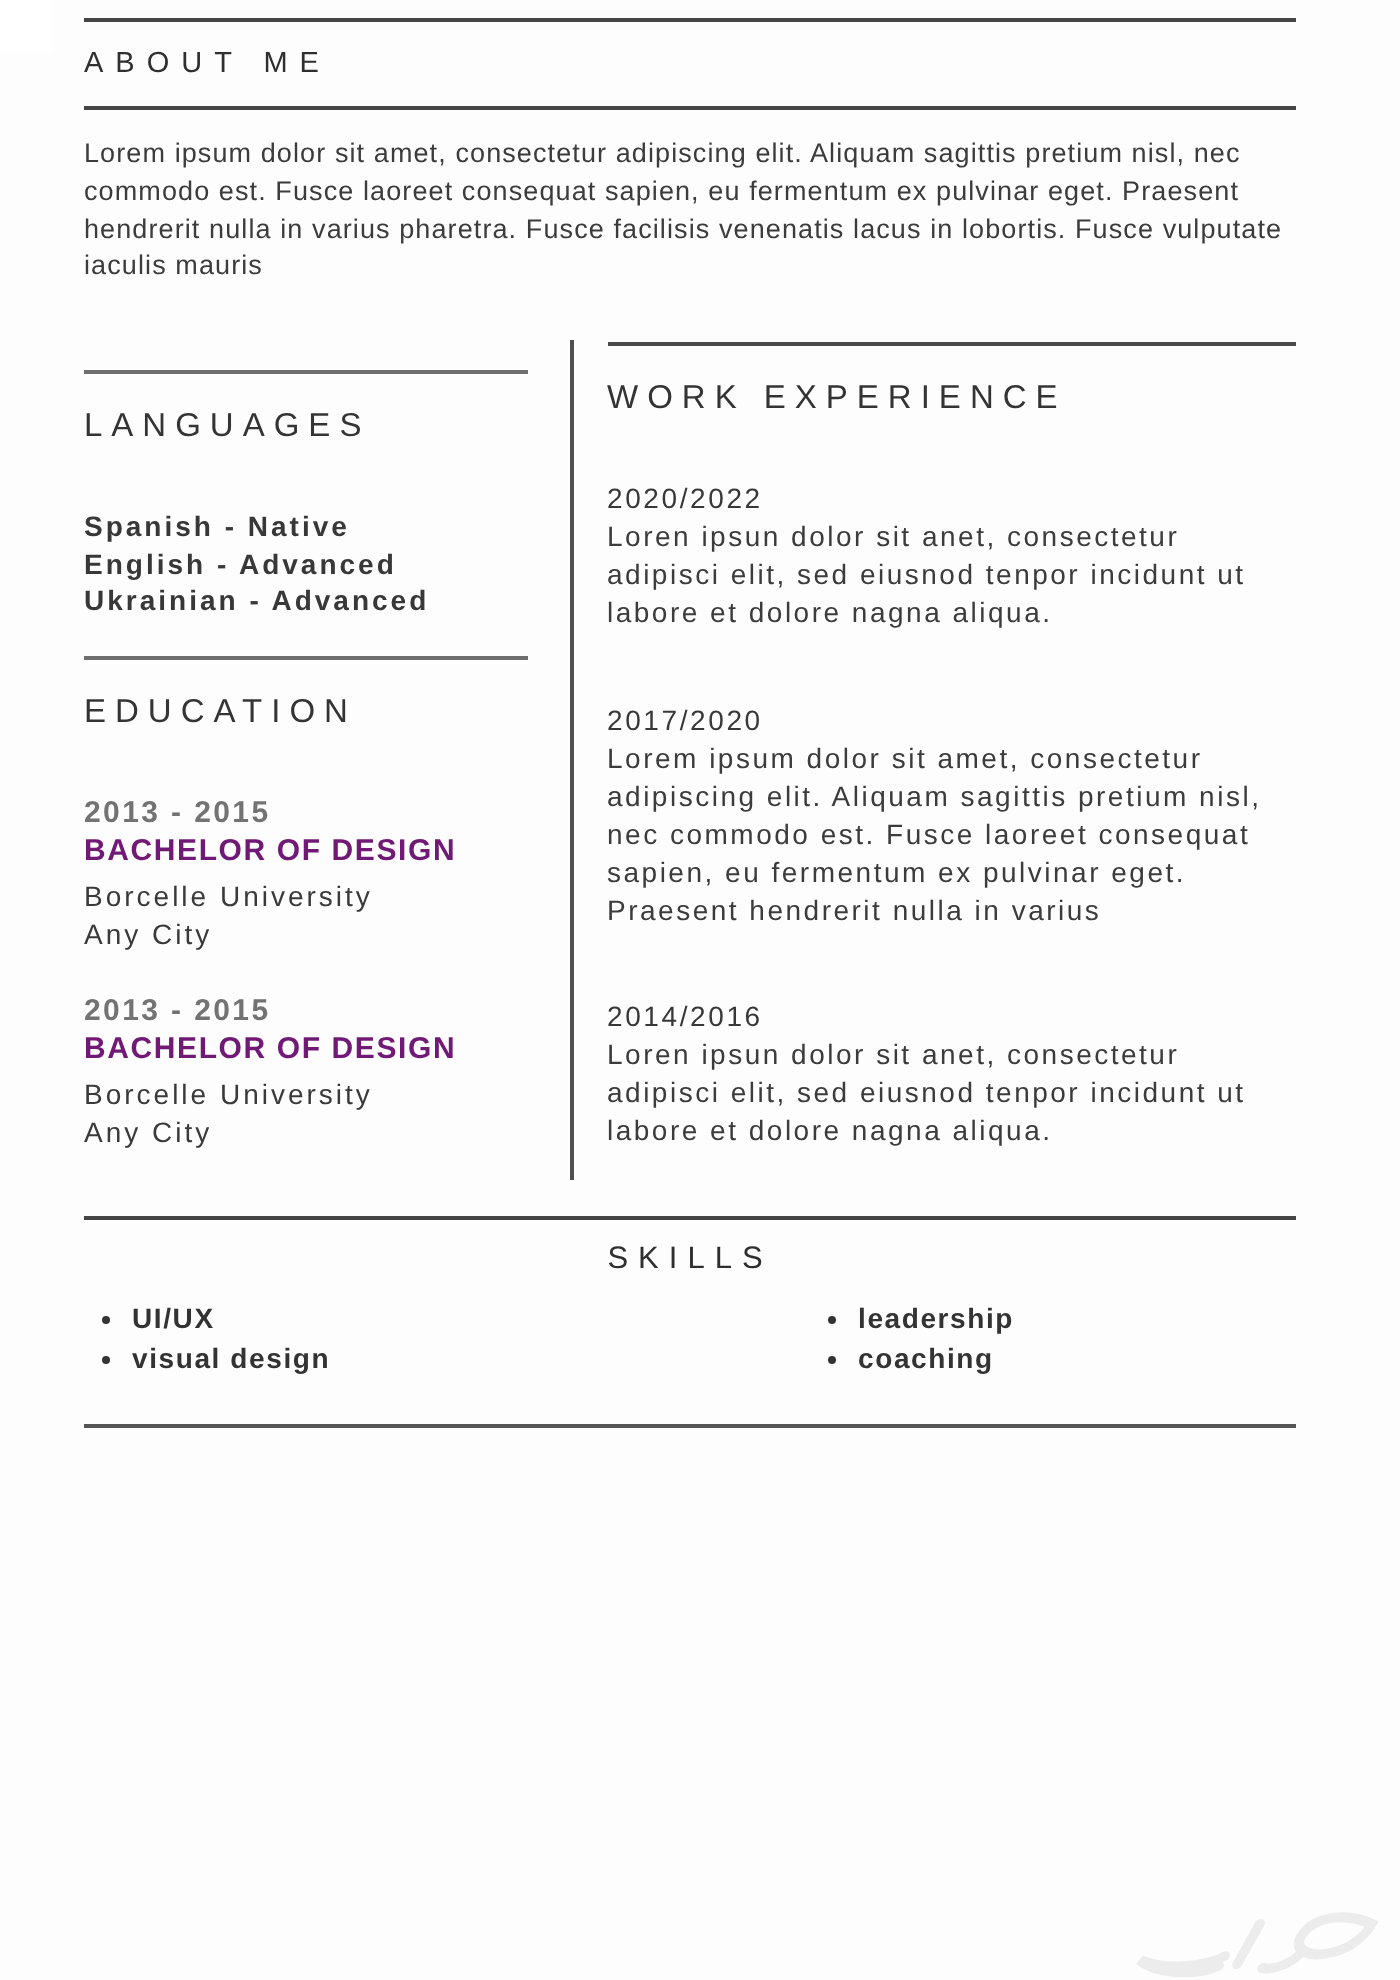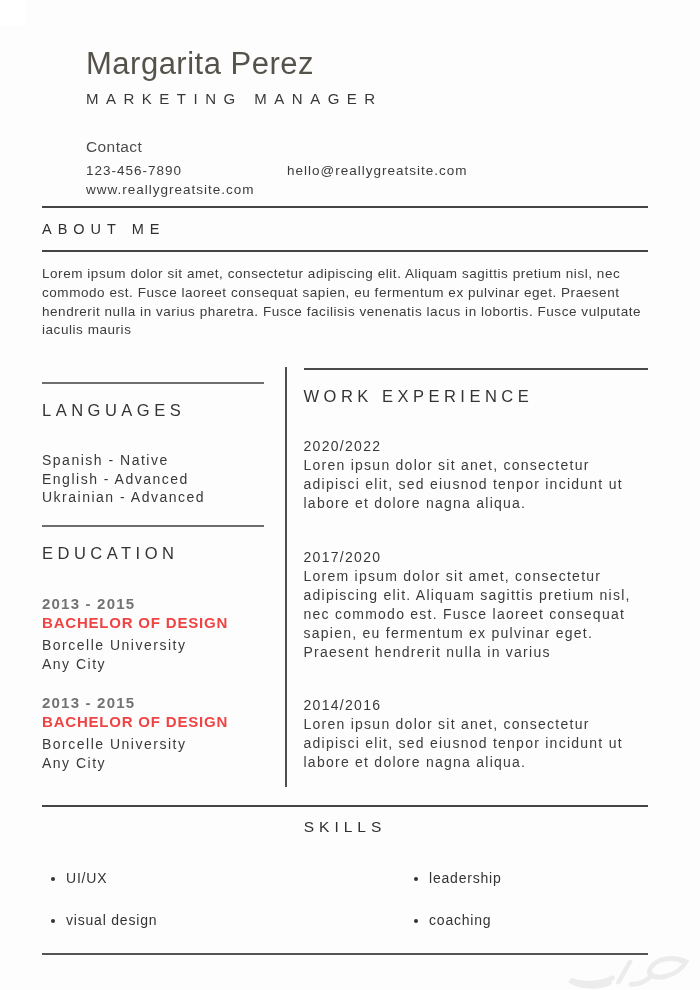--- a/index.html
+++ b/index.html
@@ -33,65 +33,55 @@
   
   .columns{margin-top:27px;display:flex;align-items:center;}
   .col-left{width:222px;margin-right:21px;flex-shrink:0;}
   .v-divider{width:1.5px;height:420px;background:#4f4f4f;flex-shrink:0;}
   .col-right{flex:1;padding-left:17px;}
 
   .col-rule{border:none;border-top:2px solid #6e6e6e;margin:0;}
   .col-right .col-rule{border-top-color:#4a4a4a;}
   .section-heading{margin-top:17px;font-size:16.5px;letter-spacing:4.5px;color:#343434;}
 
-  .lang-list{margin-top:31px;font-size:14px;line-height:18.8px;letter-spacing:1.5px;color:#383838;}
+  .lang-list{margin-top:31px;font-size:14px;line-height:18.8px;letter-spacing:1.5px;color:#383838;font-weight:bold;}
   .edu-rule{margin-top:18px;}
   .edu-entry{margin-top:31px;}
   .edu-entry + .edu-entry{margin-top:19px;}
   .edu-years{font-size:15px;font-weight:700;color:#737373;letter-spacing:1.2px;line-height:19px;}
-  .edu-degree{font-size:15px;font-weight:700;color:#ef4444;letter-spacing:0.8px;line-height:19px;}
+  .edu-degree{font-size:15px;font-weight:700;color:#701a75;letter-spacing:0.8px;line-height:19px;}
   .edu-school{margin-top:4px;font-size:14px;letter-spacing:1.5px;line-height:18.8px;color:#3a3a3a;}
   .edu-city{font-size:14px;letter-spacing:1.5px;line-height:18.8px;color:#3a3a3a;}
 
   .work-entry{margin-top:31px;}
   .work-entry.gap-lg{margin-top:35px;}
   .work-years{font-size:14px;letter-spacing:1.3px;color:#383838;line-height:19px;}
   .work-desc{font-size:14px;letter-spacing:1.25px;line-height:18.9px;color:#3c3c3c;max-width:348px;margin-top:0;}
 
   
   .skills-rule-top{margin-top:18px;}
   .skills-heading{margin-top:11px;text-align:center;font-size:15.5px;letter-spacing:5px;color:#2f2f2f;}
   .skills-row{margin-top:9px;display:flex;}
   .skills-col{list-style:disc;margin:0;font-size:14px;color:#333;letter-spacing:0.8px;}
   .skills-col.left{width:371px;padding-left:24px;box-sizing:border-box;}
   .skills-col.right{flex:1;padding-left:16px;}
-  .skills-col li{margin-top:24px;line-height:18px;}
+  .skills-col li{margin-top:2px;line-height:18px;font-weight:bold;}
   .skills-rule-bottom{margin-top:24px;border-top-color:#555;}
 
   
   .watermark{position:absolute;right:2px;bottom:0;width:138px;height:38px;opacity:0.75;}
 </style>
 </head>
 <body>
 
 <div class="page">
   <div class="scan-artifact"></div>
 
   <div class="content">
 
-    <div class="header">
-      <h1 class="name">Margarita Perez</h1>
-      <div class="job-title">MARKETING MANAGER</div>
-      <div class="contact-label">Contact</div>
-      <div class="contact-row">
-        <span class="contact-phone">123-456-7890</span>
-        <span class="contact-email">hello@reallygreatsite.com</span>
-      </div>
-      <div class="contact-web">www.reallygreatsite.com</div>
-    </div>
 
     <hr class="rule rule-a">
     <div class="about-heading">ABOUT ME</div>
     <hr class="rule rule-b">
     <p class="about-text">Lorem ipsum dolor sit amet, consectetur adipiscing elit. Aliquam sagittis pretium nisl, nec commodo est. Fusce laoreet consequat sapien, eu fermentum ex pulvinar eget. Praesent hendrerit nulla in varius pharetra. Fusce facilisis venenatis lacus in lobortis. Fusce vulputate iaculis mauris</p>
 
     <div class="columns">
 
       <div class="col-left">
         <hr class="col-rule">

